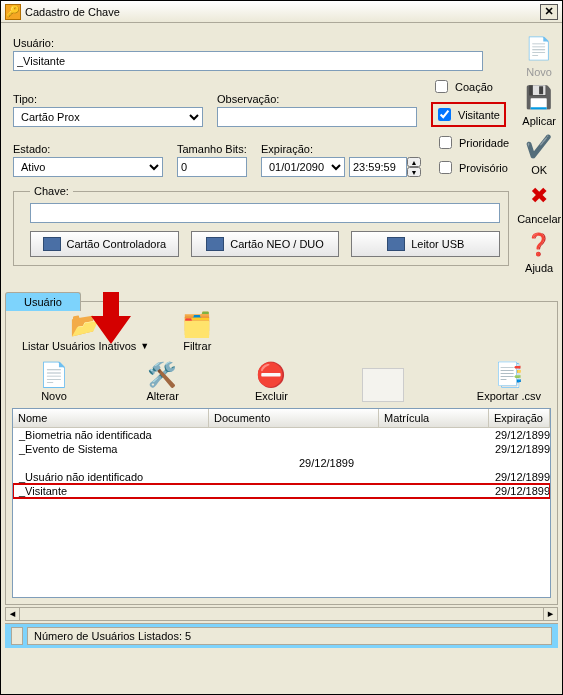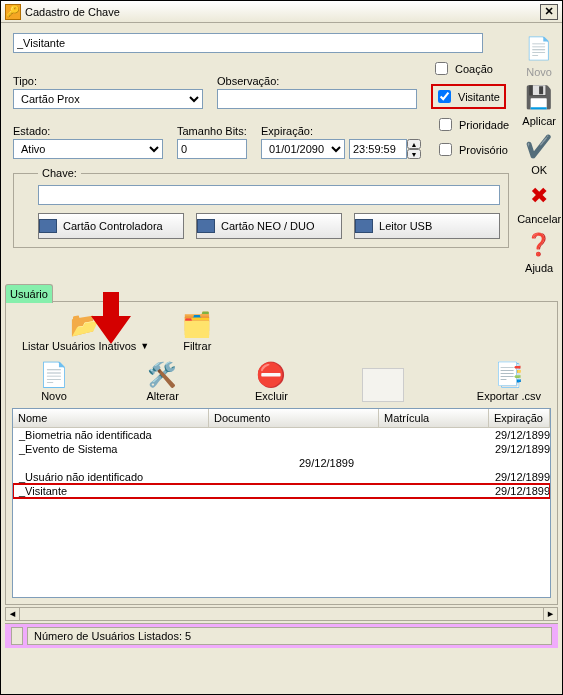--- a/index.html
+++ b/index.html
@@ -17,60 +17,61 @@
   .side-btn .ic { width: 32px; height: 32px; margin: 0 auto 1px auto; display:flex; align-items:center; justify-content:center; font-size:22px; }
   .lbl { margin: 4px 0 2px 0; }
   .row { display: flex; gap: 14px; align-items: flex-end; }
   .field { display: flex; flex-direction: column; }
   input.txt, select.sel { height: 20px; border: 1px solid #7f9db9; background: #fff; padding: 1px 3px; }
   .wide { width: 470px; }
   .checks { display: flex; flex-direction: column; gap: 6px; padding-top: 2px; }
   .chk { display:flex; align-items:center; gap:4px; white-space:nowrap; }
   .chk input { width:13px; height:13px; }
   .highlight-chk { border: 2px solid #d40000; padding: 1px 4px 1px 1px; }
-  fieldset.chave { border: 1px solid #aca899; margin: 8px 0 6px 0; padding: 6px 8px 8px 24px; }
+  fieldset.chave { border: 1px solid #aca899; margin: 8px 0 6px 0; padding: 6px 8px 8px 16px; }
   fieldset.chave legend { padding: 0 4px; }
   .btnrow { display: flex; gap: 12px; margin-top: 8px; }
-  .pushbtn { flex:1; height: 26px; border: 1px solid #7a7a7a; background: linear-gradient(#fff,#e6e6e6); display:flex; align-items:center; gap:6px; cursor:pointer; }
+  .pushbtn { flex:1; height: 26px; border: 1px solid #7a7a7a; background: linear-gradient(#fff,#e6e6e6); display:flex; align-items:center; justify-content:center; gap:6px; cursor:pointer; }
   .pushbtn .pic { width:18px; height:14px; background:#4a6fa5; border:1px solid #2f4b72; }
   .tabs { margin-top: 8px; }
-  .tab { display:inline-block; background:#86efac; border:1px solid #aca899; border-bottom:none; padding:3px 4px; position:relative; top:2px; z-index:2; border-radius:3px 3px 0 0; }
+  .tab { display:inline-block; background:#7dd3fc; border:1px solid #aca899; border-bottom:none; padding:3px 18px; position:relative; top:10px; z-index:2; border-radius:3px 3px 0 0; }
   .tabpanel { border:1px solid #aca899; background:#ece9d8; padding:6px; position:relative; }
   .toolstrip { display:flex; gap:30px; padding:2px 10px; align-items:flex-end; }
   .tool { text-align:center; color:#000; cursor:pointer; }
   .tool .tic { width:36px; height:30px; margin:0 auto; display:flex; align-items:center; justify-content:center; font-size:24px; }
   .toolstrip.second { border-top:0; justify-content: space-between; padding: 6px 10px 6px 24px; }
   .listview { background:#fff; border:1px solid #7f9db9; height:190px; position:relative; overflow:hidden; }
   .lv-head { display:flex; background:linear-gradient(#fff,#e4e3dd); border-bottom:1px solid #cac7ba; }
   .lv-head div { padding:3px 5px; border-right:1px solid #cac7ba; }
   .col-nome{flex:0 0 196px;} .col-doc{flex:0 0 170px;} .col-mat{flex:0 0 110px;} .col-exp{flex:1;}
   .lv-row { display:flex; }
   .lv-row div { padding:1px 6px; white-space:nowrap; overflow:hidden; }
   .lv-row .col-nome{flex:0 0 196px;} .lv-row .col-doc{flex:0 0 170px;} .lv-row .col-mat{flex:0 0 110px;} .lv-row .col-exp{flex:1;}
   .row-highlight { outline:2px solid #d40000; outline-offset:-1px; }
   .arrow-ann { position:absolute; left:85px; top:-10px; color:#d40000; font-size:40px; pointer-events:none; }
-  .statusbar { border-top:1px solid #aca899; background:#f0abfc; padding:3px 6px; display:flex; gap:4px; }
+  .statusbar { border-top:1px solid #aca899; background:#7dd3fc; padding:3px 6px; display:flex; gap:4px; }
   .statusbar .cell { border:1px solid #aca899; padding:2px 6px; background:#ece9d8; }
   .statusbar .cell.small{ width:12px; padding:2px 0;}
   .statusbar .cell.fill{ flex:1; }
   .dropdown-marker { font-size:9px; }
 </style>
 </head>
 <body>
 
 <div class="window">
   <div class="titlebar">
     <div class="icon">🔑</div>
     <div class="title">Cadastro de Chave</div>
     <div class="close">✕</div>
   </div>
 
   <div class="client">
     <div class="upper">
       <div class="form-area">
+        <div class="lbl">Usuário:</div>
         <input class="txt wide" value="_Visitante" style="">
 
         <div class="row" style="margin-top:4px;">
           <div class="field" style="width:190px;">
             <div class="lbl">Tipo:</div>
             <select class="sel"><option>Cartão Prox</option></select>
           </div>
           <div class="field" style="width:200px;">
             <div class="lbl">Observação:</div>
             <input class="txt" value="" style="">

